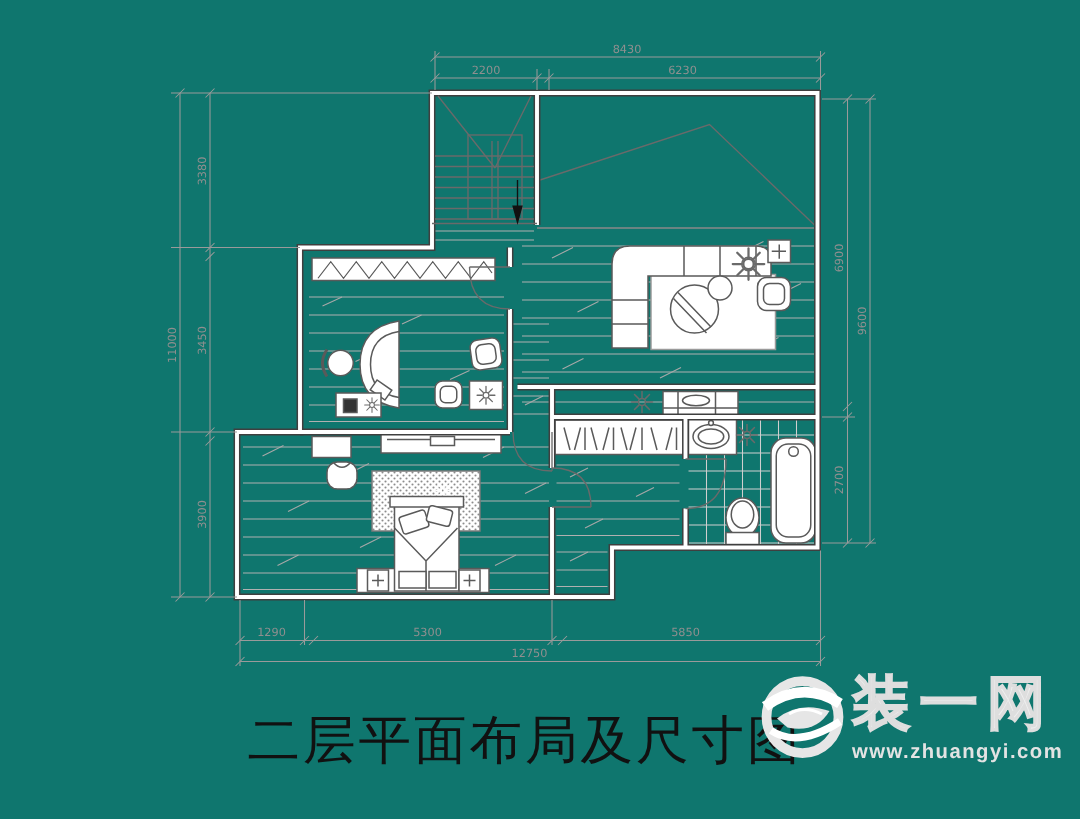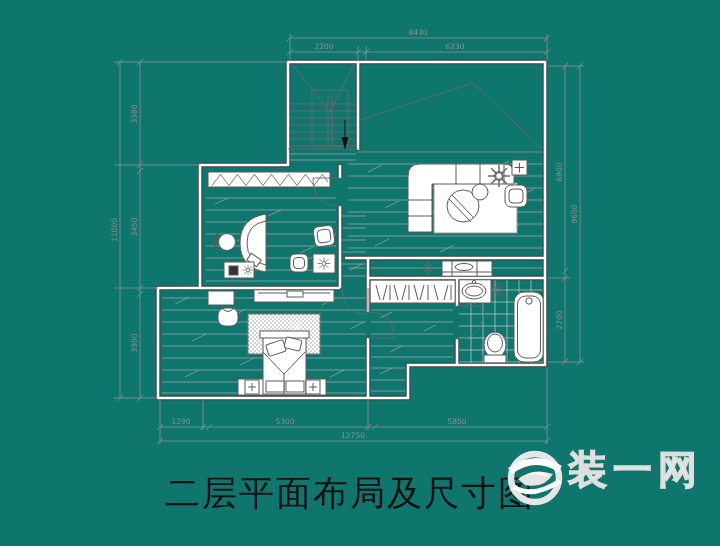--- a/index.html
+++ b/index.html
@@ -224,16 +224,17 @@
 <div id="watermark">
   <svg width="58" height="60" viewBox="0 0 58 60">
     <circle cx="29" cy="29" r="24" fill="none" stroke="#e6e6e6" stroke-width="6.5"></circle>
     <path d="M4,22Q29,4 54,20" fill="none" stroke="#ffffff" stroke-width="7"></path>
     <path d="M8,38Q26,50 54,32" fill="none" stroke="#ffffff" stroke-width="5"></path>
     <path d="M12,30Q27,18 47,25Q38,40 19,36Z" fill="#e6e6e6"></path>
     <path d="M20,27Q30,21 42,27" fill="none" stroke="#ffffff" stroke-width="2"></path>
   </svg>
   <div id="wm-text">
     <div id="wm-brand">装一网</div>
+    <div id="wm-url">www.zhuangyi.com</div>
   </div>
 </div>
 
 </div>
 
 </body></html>

